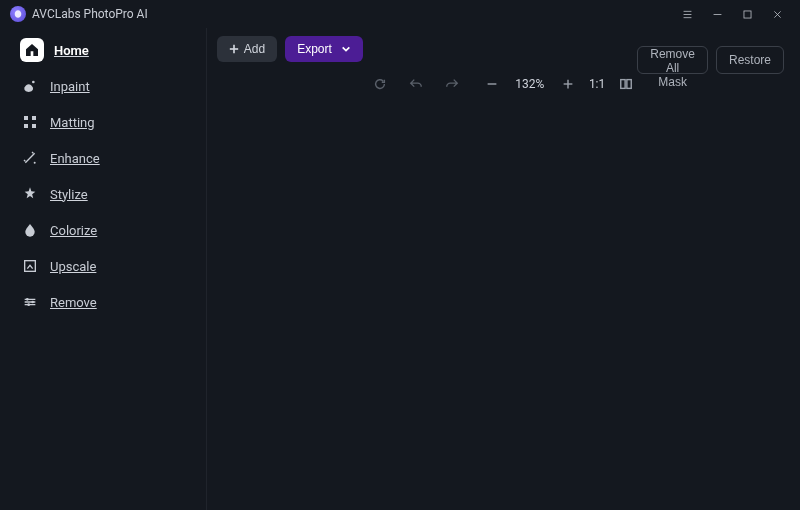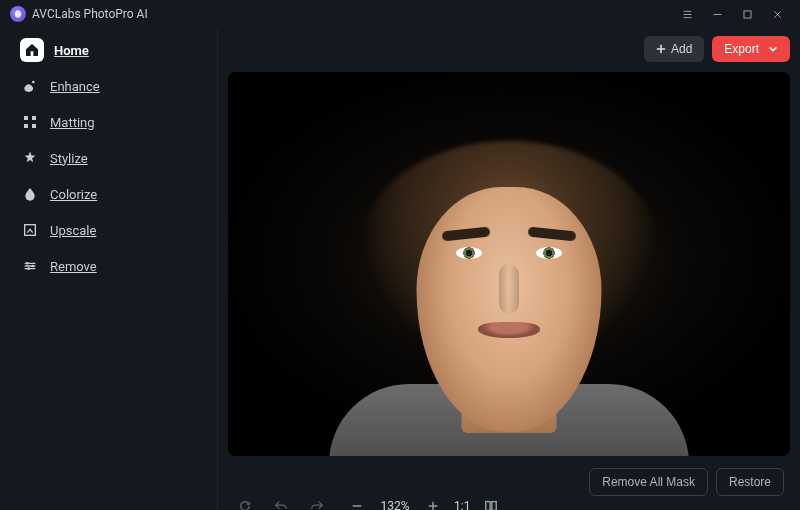--- a/index.html
+++ b/index.html
@@ -76,41 +76,41 @@
 .nav-item.active .icon-wrap {
   width: 24px; height: 24px;
   background: #fff;
 }
 .nav-item svg { width: 16px; height: 16px; fill: currentColor; }
 .nav-item.active svg { fill: #14181f; }
 
 
 .content {
   flex: 1;
-  display: flex; flex-direction: column;
+  display: flex; flex-direction: row;
   padding: 6px 10px 10px 10px;
 }
 .topbar {
   height: 30px;
   display: flex; justify-content: flex-end; align-items: center; gap: 8px;
   margin-bottom: 8px;
 }
 .btn {
   height: 26px;
   padding: 0 12px;
   border-radius: 6px;
   font-size: 12px;
   display: flex; align-items: center; gap: 5px;
   cursor: pointer;
   border: none;
   color: #d0d4dc;
 }
 .btn-add { background: #2c313a; }
 .btn-add svg { width: 10px; height: 10px; stroke: currentColor; stroke-width: 2; }
-.btn-export { background: #ef4444; color: #fff; }
+.btn-export { background: #4c1d95; color: #fff; }
 .btn-export .chev { margin-left: 4px; }
 .btn-export svg { width: 10px; height: 10px; stroke: #fff; stroke-width: 2; fill: none; }
 
 
 .canvas-wrap {
   flex: 1;
   background: #1a1e26;
   border-radius: 8px;
   display: flex; align-items: center; justify-content: center;
   overflow: hidden;
@@ -243,36 +243,45 @@
       <span class="label">Home</span>
     </div>
 
     <div class="nav-item">
       <span class="icon-wrap">
         <svg viewBox="0 0 24 24">
             <path d="M4 14c3-6 9-6 12 0 2 4-2 7-6 7S2 18 4 14z"></path>
             <circle cx="17" cy="6" r="2"></circle>
           </svg>
       </span>
-      <span>Enhance</span>
+      <span>Inpaint</span>
     </div>
 
 
     <div class="nav-item">
       <span class="icon-wrap">
         <svg viewBox="0 0 24 24">
             <rect x="3" y="3" width="6" height="6"></rect>
             <rect x="15" y="3" width="6" height="6"></rect>
             <rect x="3" y="15" width="6" height="6"></rect>
             <rect x="15" y="15" width="6" height="6"></rect>
           </svg>
       </span>
       <span>Matting</span>
     </div>
 
+    <div class="nav-item">
+      <span class="icon-wrap">
+        <svg viewBox="0 0 24 24">
+            <path d="M5 19 19 5M15 3l2 2M3 15l2 2" stroke="#c8ccd4" stroke-width="2" fill="none"></path>
+            <circle cx="19" cy="19" r="1.5"></circle>
+          </svg>
+      </span>
+      <span>Enhance</span>
+    </div>
 
     <div class="nav-item">
       <span class="icon-wrap">
         <svg viewBox="0 0 24 24">
             <path d="M12 2l2 6 6 .5-4.8 4 1.6 6L12 15l-5 3.5 1.6-6L4 8.5 10 8z"></path>
           </svg>
       </span>
       <span>Stylize</span>
     </div>
 

